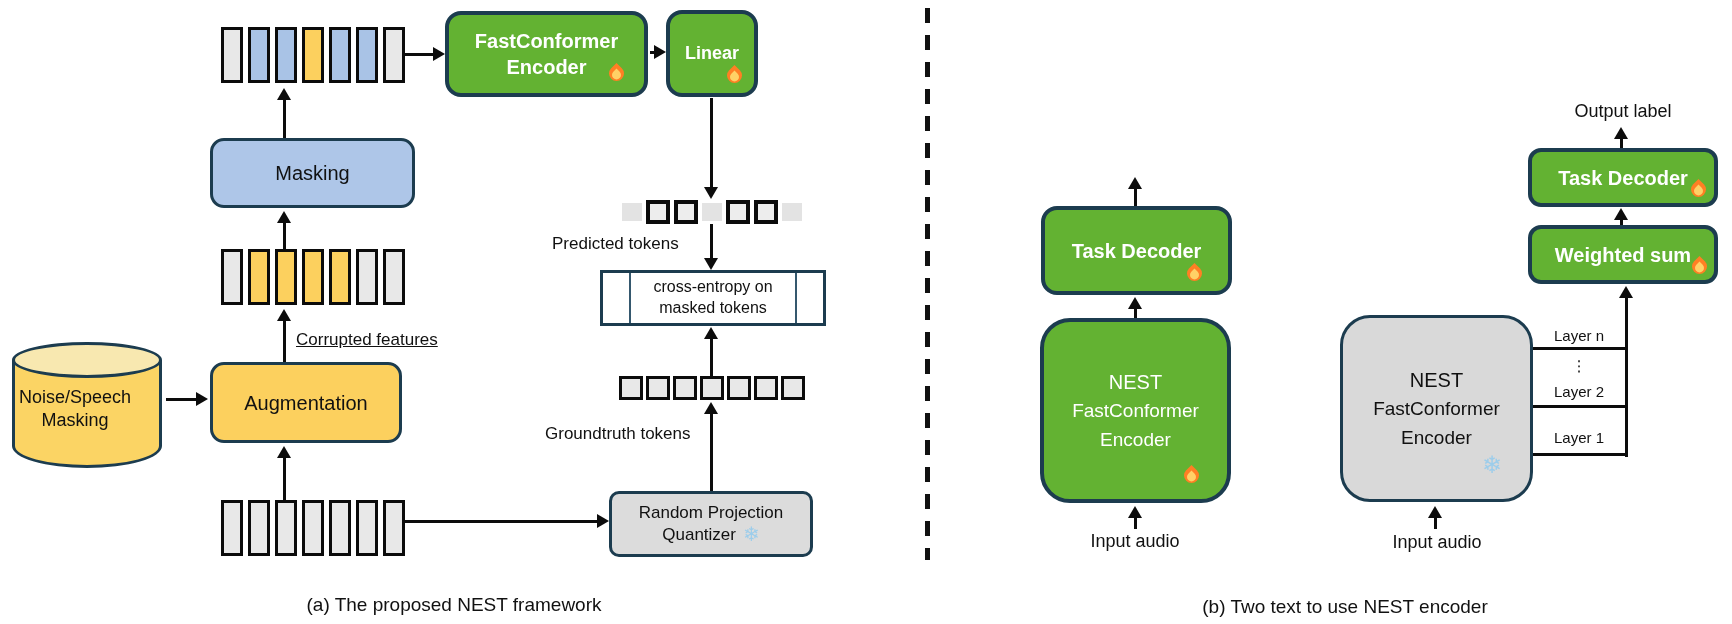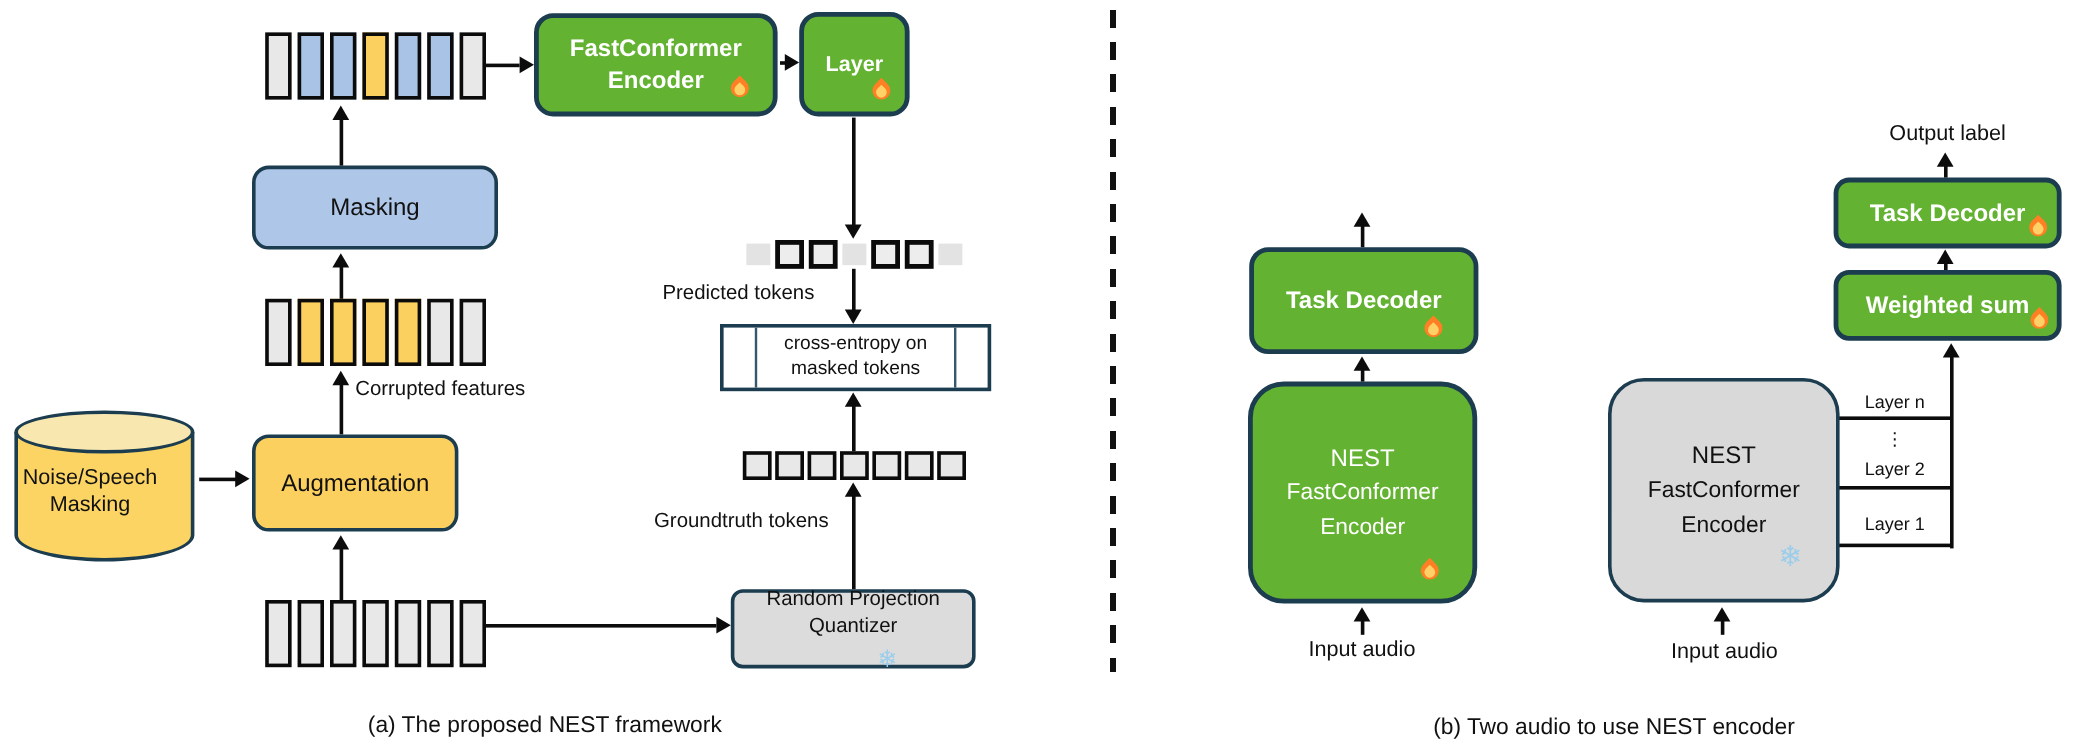--- a/index.html
+++ b/index.html
@@ -79,21 +79,21 @@
     <div>Encoder</div>
     <span class="flame" style="right:20px;bottom:12px;"></span>
   </div>
 
   <div>
     <div class="shaft-h" style="left:650px;top:51px;width:6px;"></div>
     <div class="head right" style="left:654px;top:45px;"></div>
   </div>
 
   <div class="box green" style="left:666px;top:10px;width:92px;height:87px;border-width:4px;border-radius:16px;font-size:18px;font-weight:600;">
-    <div>Layer</div>
+    <div>Linear</div>
     <span class="flame" style="right:12px;bottom:10px;"></span>
   </div>
 
   <div>
     <div class="head up" style="left:277px;top:88px;"></div>
     <div class="shaft-v" style="left:283px;top:98px;height:40px;"></div>
   </div>
 
   <div class="box" style="left:210px;top:138px;width:205px;height:70px;background:#aec6e8;border-radius:14px;font-size:20px;">
     <div>Masking</div>
@@ -107,27 +107,27 @@
   <div class="trow" style="left:221px;top:249px;">
       <span class="tok tok-gray"></span>
       <span class="tok tok-yellow"></span>
       <span class="tok tok-yellow"></span>
       <span class="tok tok-yellow"></span>
       <span class="tok tok-yellow"></span>
       <span class="tok tok-gray"></span>
       <span class="tok tok-gray"></span>
     </div>
 
-  <div class="lbl" style="left:296px;top:314px;">Corrupted features</div>
+  <div class="lbl" style="left:296px;top:330px;text-decoration:underline;">Corrupted features</div>
   <div>
     <div class="head up" style="left:277px;top:309px;"></div>
     <div class="shaft-v" style="left:283px;top:319px;height:43px;"></div>
   </div>
 
-  <div class="box" style="left:210px;top:362px;width:172px;height:81px;background:#fcd05e;border-radius:14px;font-size:20px;">
+  <div class="box" style="left:210px;top:362px;width:192px;height:81px;background:#fcd05e;border-radius:14px;font-size:20px;">
     <div>Augmentation</div>
   </div>
 
   <div class="abs" style="left:12px;top:342px;width:150px;height:126px;">
     <div class="cyl-body" style="left:0;top:18px;width:150px;height:108px;"></div>
     <div class="cyl-top" style="left:0;top:0;width:150px;height:36px;"></div>
     <div class="abs" style="left:0;top:44px;width:126px;text-align:center;font-size:18px;line-height:1.25;">
       <div>Noise/Speech</div>
       <div>Masking</div>
     </div>
@@ -153,21 +153,21 @@
       <span class="tok tok-gray"></span>
     </div>
 
   <div>
     <div class="shaft-h" style="left:405px;top:520px;width:192px;"></div>
     <div class="head right" style="left:597px;top:514px;"></div>
   </div>
 
   <div class="box" style="left:609px;top:491px;width:204px;height:66px;background:#dcdcdc;border-radius:10px;font-size:17px;">
     <div>Random Projection</div>
-    <div style="display:flex;align-items:flex-end;gap:7px;flex-direction:column;">
+    <div style="display:flex;align-items:flex-start;gap:7px;">
       <span>Quantizer</span>
       <span class="snow">❄</span>
     </div>
   </div>
 
   <div>
     <div class="head up" style="left:704px;top:402px;"></div>
     <div class="shaft-v" style="left:710px;top:412px;height:79px;"></div>
   </div>
 
@@ -293,16 +293,16 @@
   </div>
 
   <div>
     <div class="head up" style="left:1428px;top:506px;"></div>
     <div class="shaft-v" style="left:1434px;top:516px;height:13px;"></div>
   </div>
 
   <div class="lbl" style="left:1329px;top:532px;width:216px;text-align:center;font-size:18px;">Input audio</div>
 
   <div class="caption" style="left:1045px;top:596px;width:600px;">
-    <span>(b) Two audio to use </span><span class="bold">NEST</span><span> encoder</span>
+    <span>(b) Two text to use </span><span class="bold">NEST</span><span> encoder</span>
   </div>
 
 </div>
 
 </body></html>

